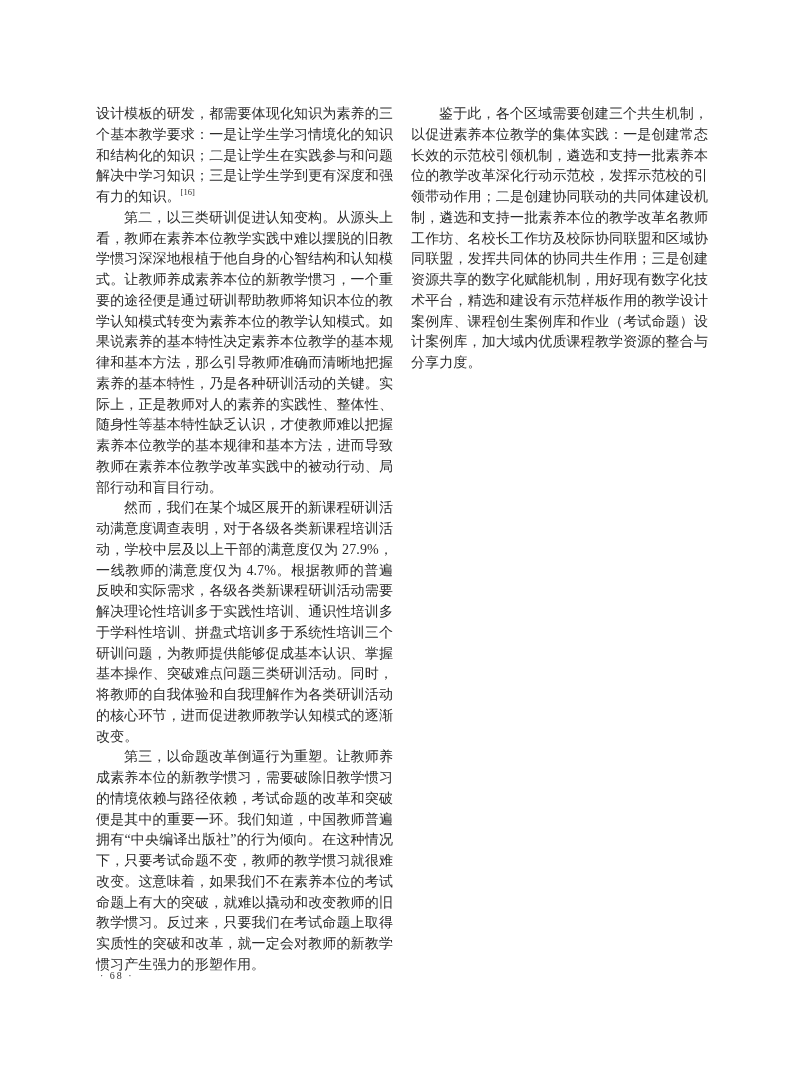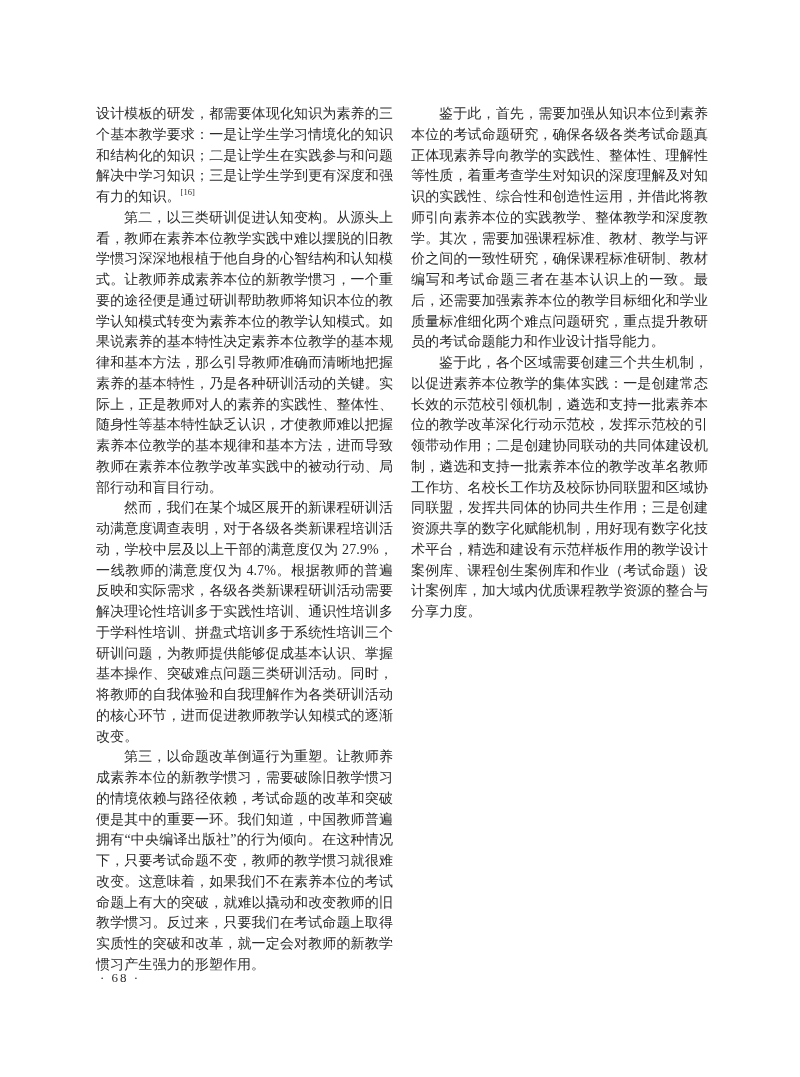--- a/index.html
+++ b/index.html
@@ -58,38 +58,37 @@
   }
   .ref-marker {
     position: absolute;
     left: 0;
     top: 0;
   }
   .page-number {
     position: absolute;
     left: 100px;
     top: 970px;
-    font-size: 13px;
+    font-size: 10px;
     letter-spacing: 2px;
     color: #2b2b2b;
   }
 </style>
 </head>
 <body>
 
 <div class="page">
 
   <section class="col col-left">
     <p class="no-indent"><span>设计模板的研发，都需要体现化知识为素养的三个基本教学要求：一是让学生学习情境化的知识和结构化的知识；二是让学生在实践参与和问题解决中学习知识；三是让学生学到更有深度和强有力的知识。</span><sup class="fn">[16]</sup></p>
     <p>第二，以三类研训促进认知变构。从源头上看，教师在素养本位教学实践中难以摆脱的旧教学惯习深深地根植于他自身的心智结构和认知模式。让教师养成素养本位的新教学惯习，一个重要的途径便是通过研训帮助教师将知识本位的教学认知模式转变为素养本位的教学认知模式。如果说素养的基本特性决定素养本位教学的基本规律和基本方法，那么引导教师准确而清晰地把握素养的基本特性，乃是各种研训活动的关键。实际上，正是教师对人的素养的实践性、整体性、随身性等基本特性缺乏认识，才使教师难以把握素养本位教学的基本规律和基本方法，进而导致教师在素养本位教学改革实践中的被动行动、局部行动和盲目行动。</p>
     <p>然而，我们在某个城区展开的新课程研训活动满意度调查表明，对于各级各类新课程培训活动，学校中层及以上干部的满意度仅为 27.9%，一线教师的满意度仅为 4.7%。根据教师的普遍反映和实际需求，各级各类新课程研训活动需要解决理论性培训多于实践性培训、通识性培训多于学科性培训、拼盘式培训多于系统性培训三个研训问题，为教师提供能够促成基本认识、掌握基本操作、突破难点问题三类研训活动。同时，将教师的自我体验和自我理解作为各类研训活动的核心环节，进而促进教师教学认知模式的逐渐改变。</p>
     <p>第三，以命题改革倒逼行为重塑。让教师养成素养本位的新教学惯习，需要破除旧教学惯习的情境依赖与路径依赖，考试命题的改革和突破便是其中的重要一环。我们知道，中国教师普遍拥有“中央编译出版社”的行为倾向。在这种情况下，只要考试命题不变，教师的教学惯习就很难改变。这意味着，如果我们不在素养本位的考试命题上有大的突破，就难以撬动和改变教师的旧教学惯习。反过来，只要我们在考试命题上取得实质性的突破和改革，就一定会对教师的新教学惯习产生强力的形塑作用。</p>
   </section>
 
   <section class="col col-right">
-    <p>鉴于此，首先，需要加强从知识本位到素养本位的考试命题研究，确保各级各类考试命题真正体现素养导向教学的实践性、整体性、理解性等性质，着重考查学生对知识的深度理解及对知识的实践性、综合性和创造性运用，并借此将教师引向素养本位的实践教学、整体教学和深度教学。其次，需要加强课程标准、教材、教学与评价之间的一致性研究，确保课程标准研制、教材编写和考试命题三者在基本认识上的一致。最后，还需要加强素养本位的教学目标细化和学业质量标准细化两个难点问题研究，重点提升教研员的考试命题能力和作业设计指导能力。</p>
     <p>鉴于此，各个区域需要创建三个共生机制，以促进素养本位教学的集体实践：一是创建常态长效的示范校引领机制，遴选和支持一批素养本位的教学改革深化行动示范校，发挥示范校的引领带动作用；二是创建协同联动的共同体建设机制，遴选和支持一批素养本位的教学改革名教师工作坊、名校长工作坊及校际协同联盟和区域协同联盟，发挥共同体的协同共生作用；三是创建资源共享的数字化赋能机制，用好现有数字化技术平台，精选和建设有示范样板作用的教学设计案例库、课程创生案例库和作业（考试命题）设计案例库，加大域内优质课程教学资源的整合与分享力度。</p>
 
   </section>
 
   <div class="page-number">· 68 ·</div>
 
 </div>
 
 </body></html>

